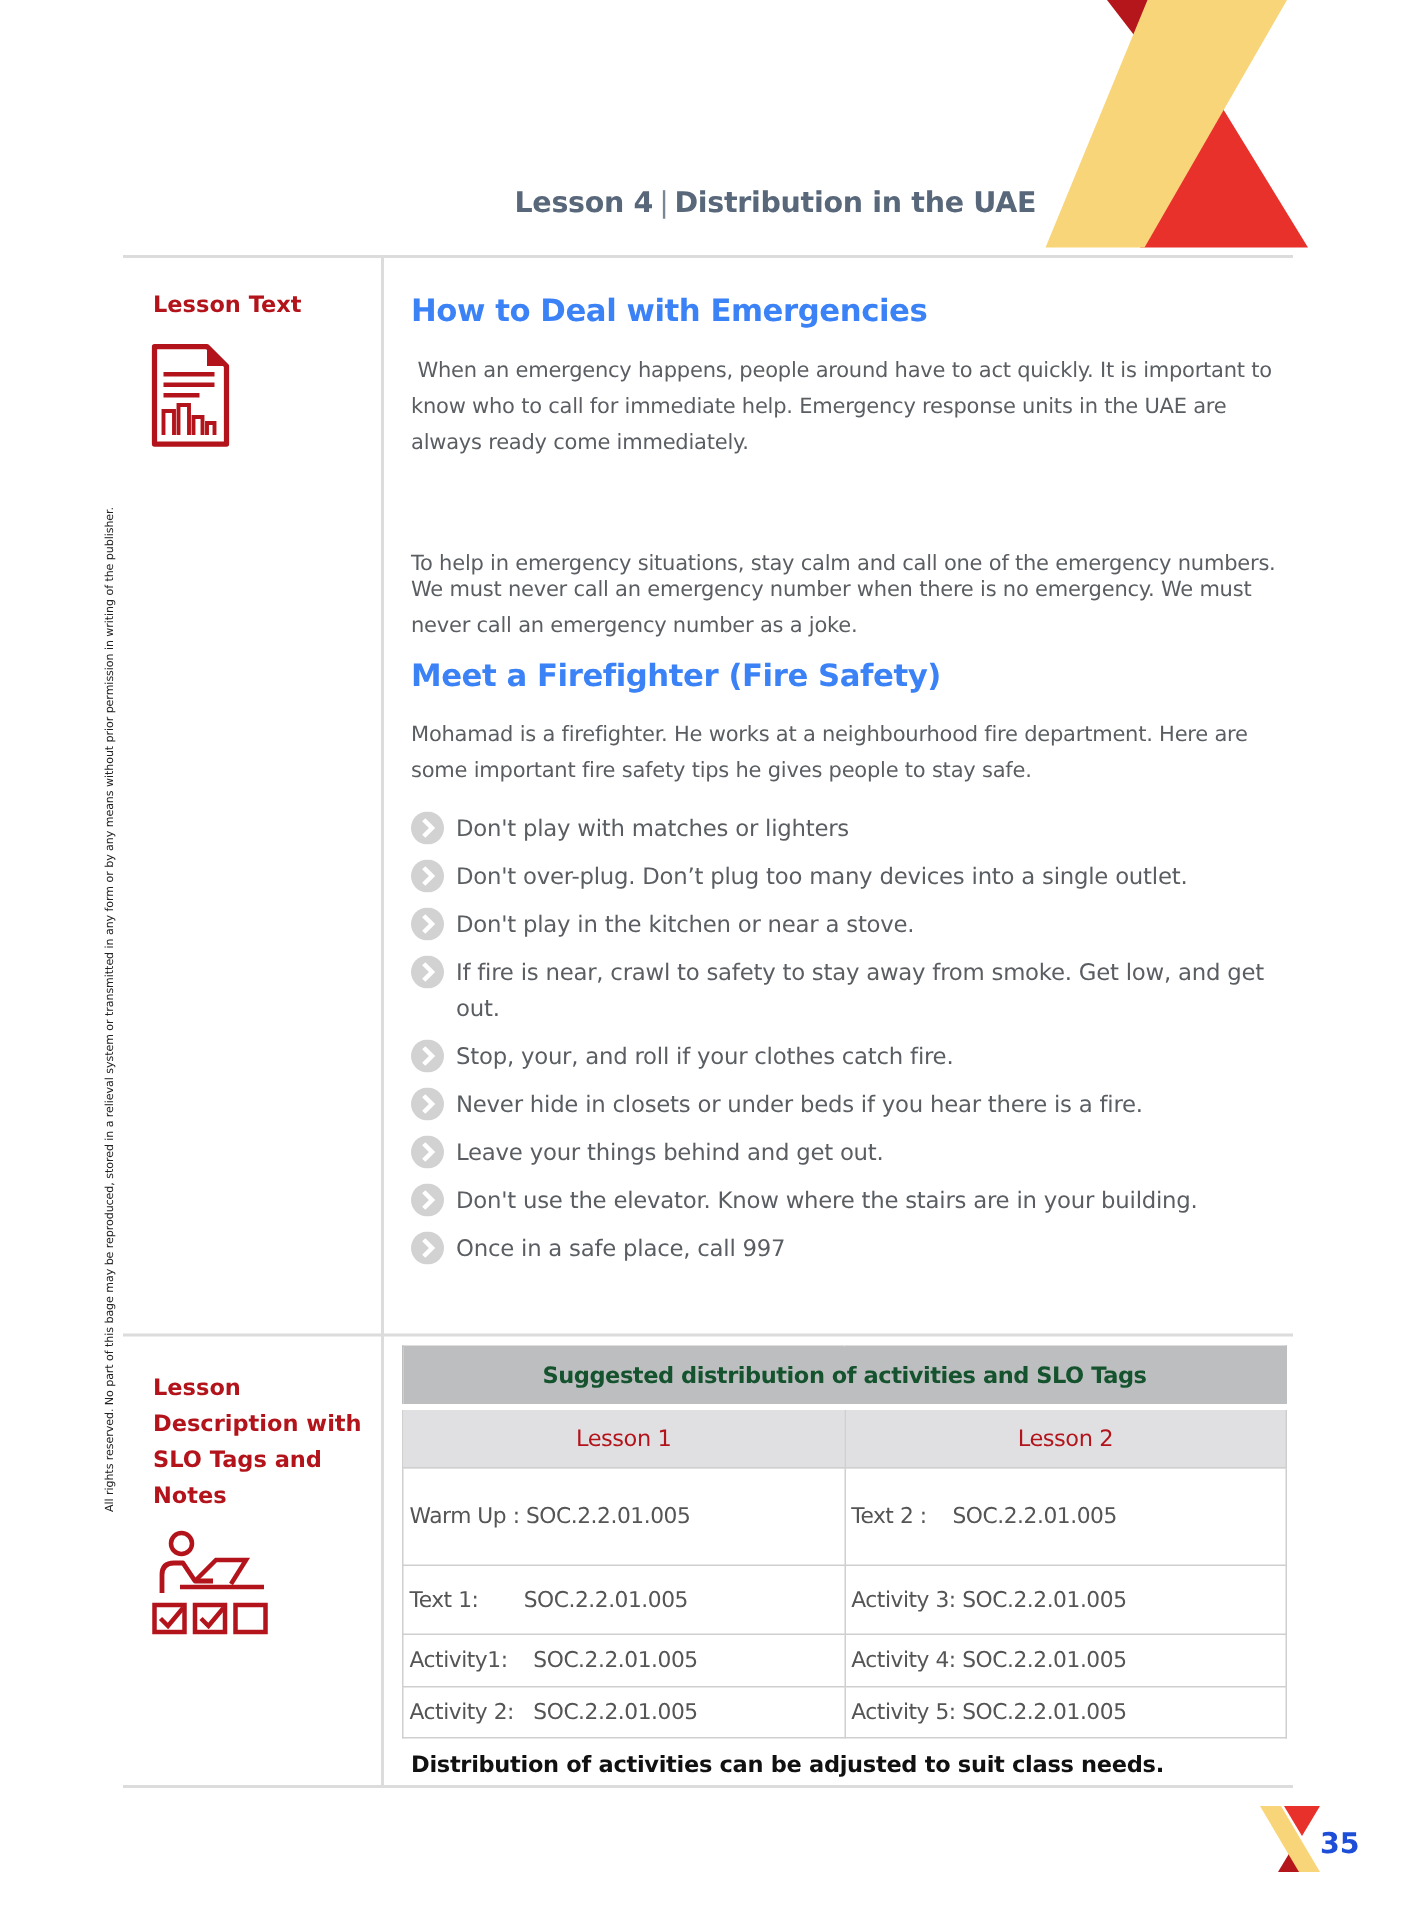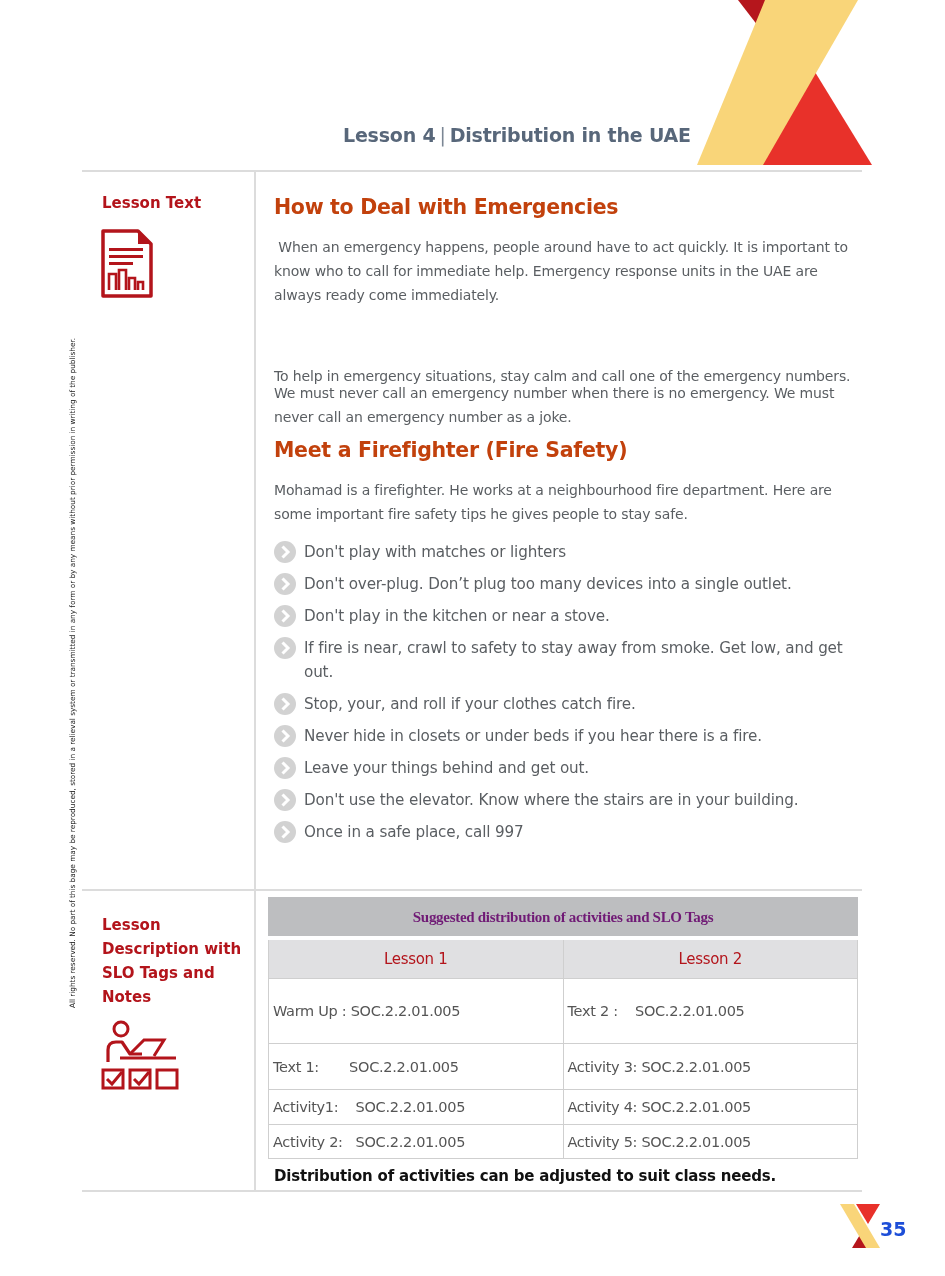--- a/index.html
+++ b/index.html
@@ -17,43 +17,43 @@
   }
   .lesson-header .sep { font-weight: normal; color: #7b8694; margin: 0 4px; }
   .hr { position: absolute; background: #dcdcdc; height: 2px; }
   .vr { position: absolute; background: #dcdcdc; width: 2px; }
   .side-label {
     position: absolute; left: 102px; color: #b3141b; font-weight: bold;
     font-size: 15px; line-height: 24px;
   }
   .side-icon { position: absolute; }
   h2 {
-    margin: 0; font-size: 20.5px; color: #c2410c; font-weight: bold; letter-spacing: -0.3px;
+    margin: 0; font-size: 20.5px; color: #3b82f6; font-weight: bold; letter-spacing: -0.3px;
     position: absolute; left: 274px; white-space: nowrap; text-align: center;
   }
   .para {
     position: absolute; left: 274px; width: 585px;
     font-size: 14px; line-height: 24px; color: #5a5e62; letter-spacing: -0.15px;
   }
   .tips { position: absolute; left: 274px; top: 540px; width: 585px; margin: 0; padding: 0; list-style: none; }
   .tip {
     position: relative; padding-left: 30px; font-size: 15.2px; line-height: 24px;
     color: #5a5e62; margin-bottom: 8px; letter-spacing: -0.15px;
   }
   .tip .bullet {
     position: absolute; left: 0; top: 1px; width: 22px; height: 22px;
   }
   table.slo {
     position: absolute; left: 268px; top: 897px; width: 590px;
     border-collapse: collapse; font-size: 14.5px; color: #555;
   }
   table.slo td, table.slo th { border: 1.5px solid #cfcfcf; padding: 0 4px; text-align: left; font-weight: normal; letter-spacing: -0.3px;}
   table.slo .title-row th {
-    background: #bdbec0; color: #701a75; font-weight: bold; text-align: center;
-    height: 38px; font-size: 15px; border-color: #bdbec0; border-bottom: 4px solid #fff; font-family: Liberation Serif, serif;
+    background: #bdbec0; color: #14532d; font-weight: bold; text-align: center;
+    height: 38px; font-size: 15px; border-color: #bdbec0; border-bottom: 4px solid #fff;
   }
   table.slo .head-row th {
     background: #e0e0e2; color: #b3141b; text-align: center; height: 38px; font-size: 15px;
   }
   .note {
     position: absolute; left: 274px; top: 1167px; font-size: 15px; font-weight: bold; color: #111;
     letter-spacing: -0.2px;
   }
   .copyright {
     position: absolute; left: 68px; top: 1008px; transform-origin: 0 0; transform: rotate(-90deg);

